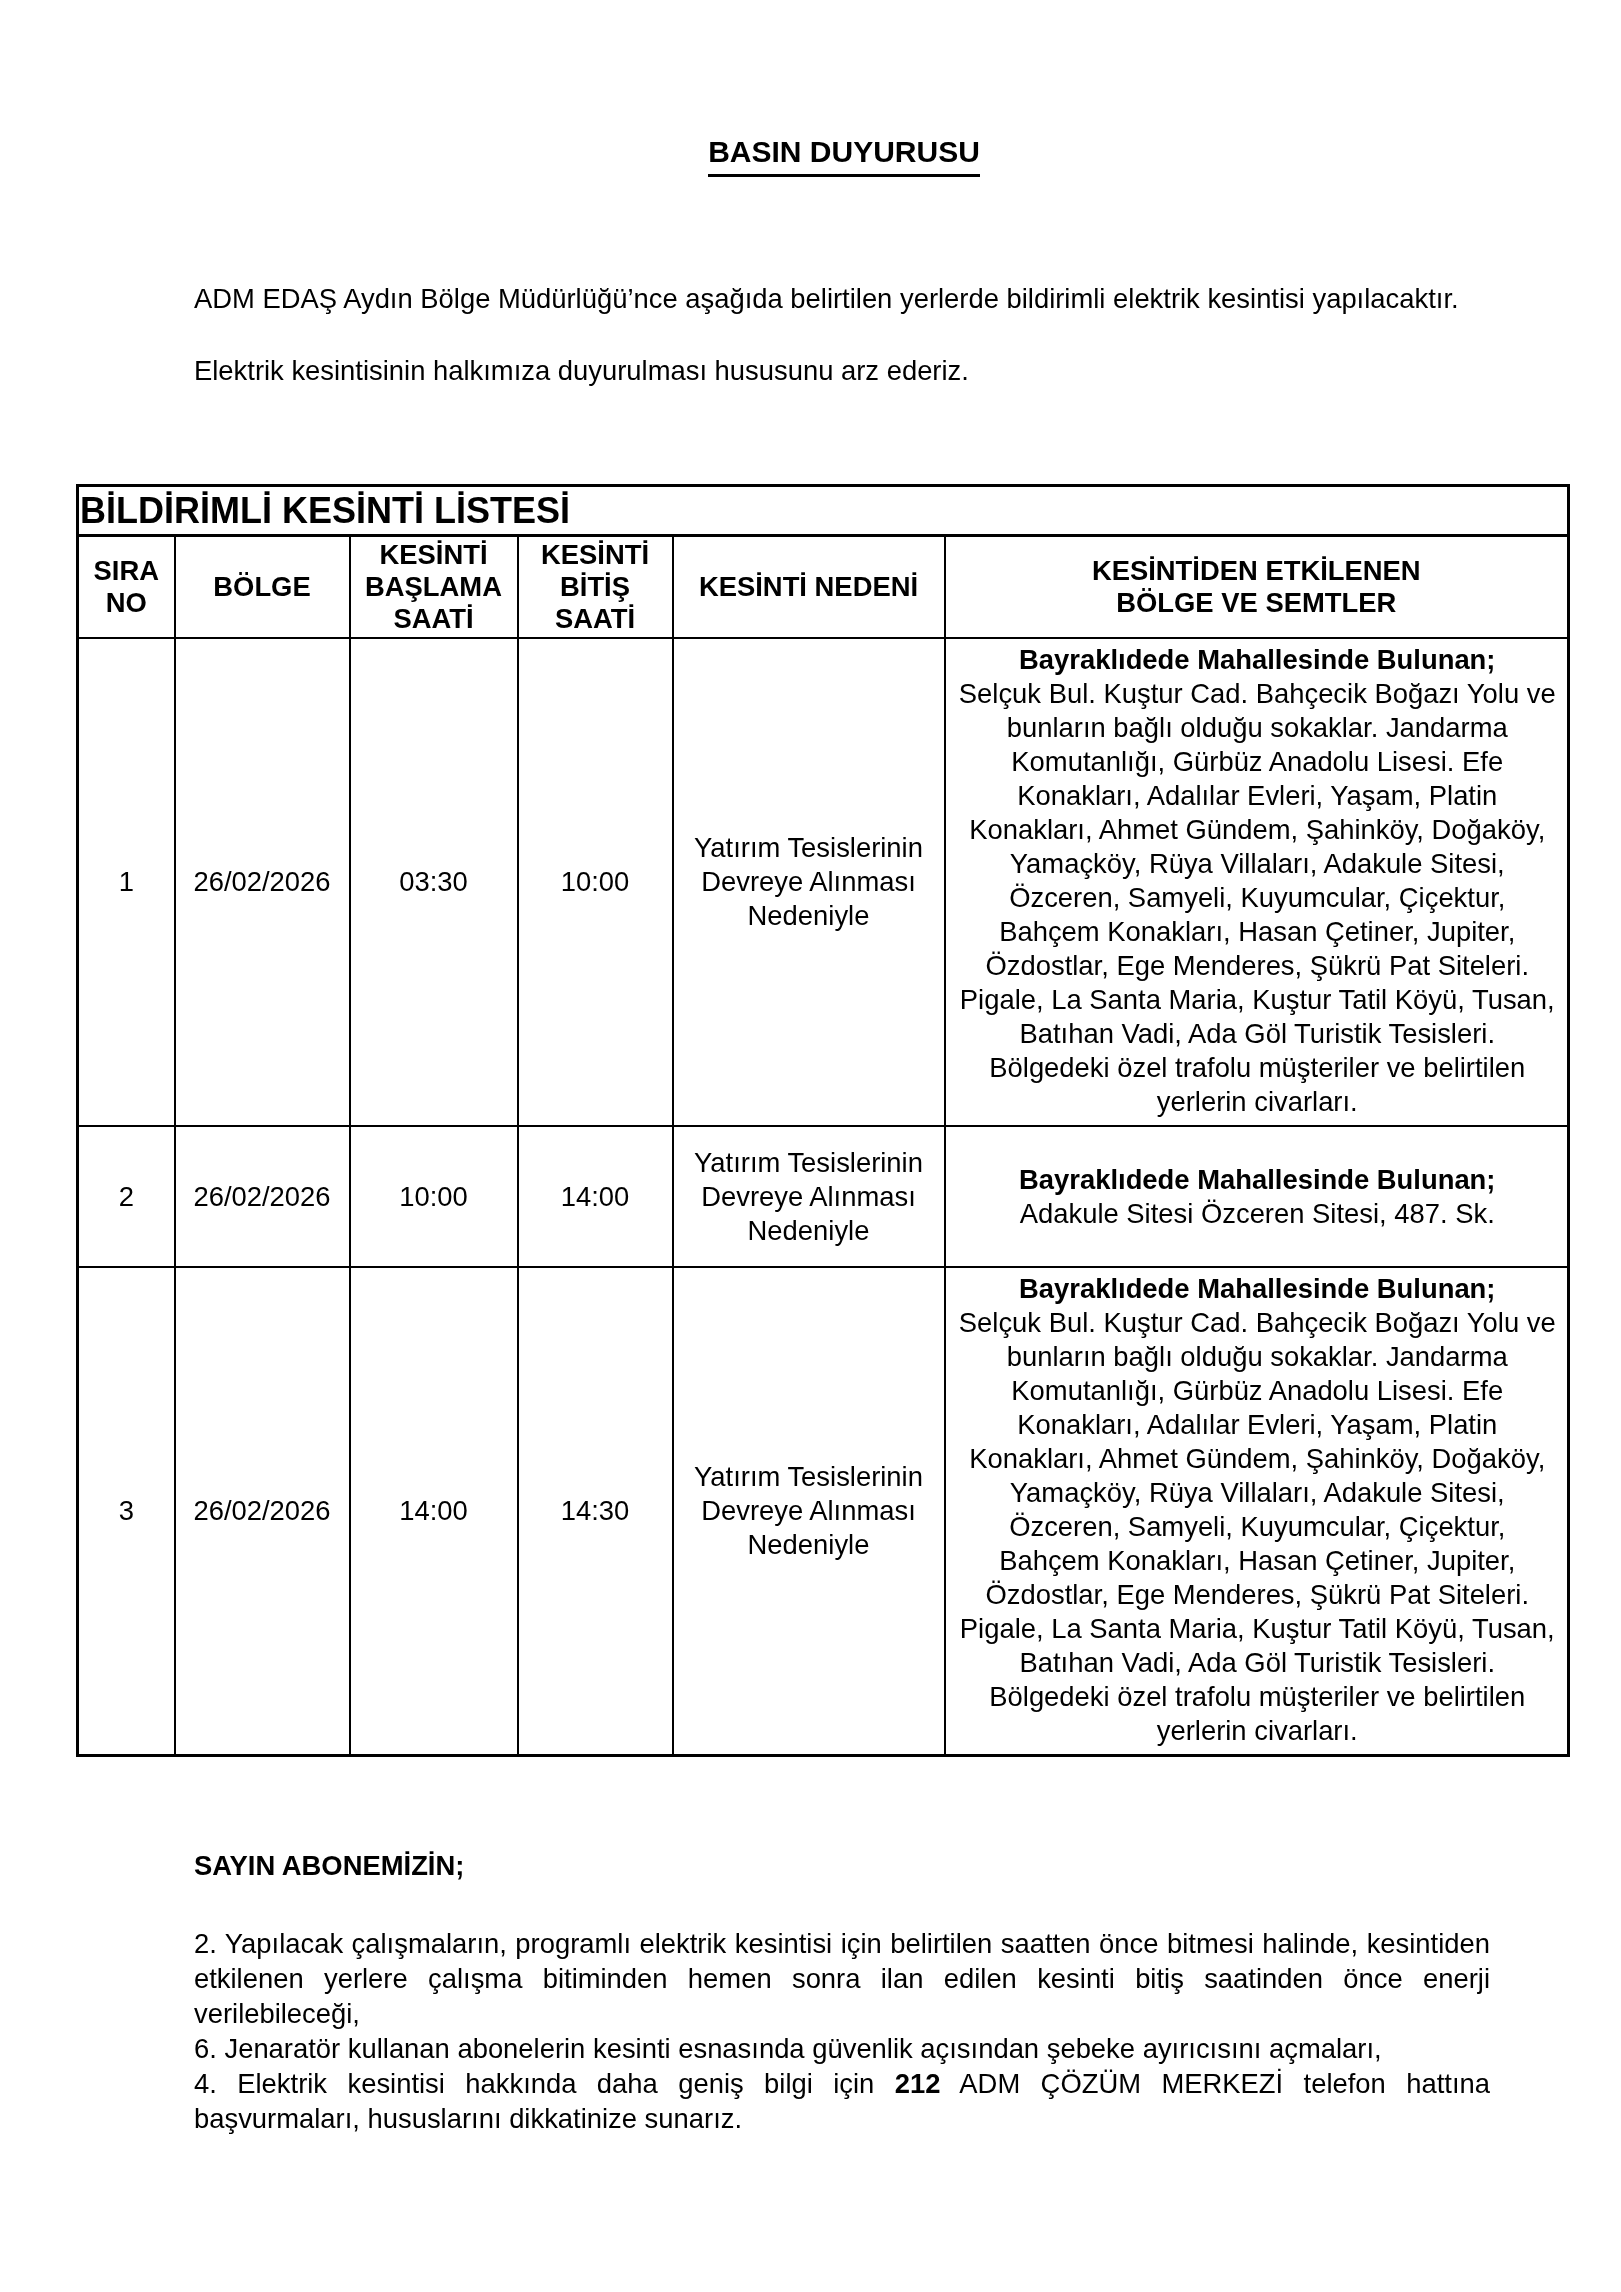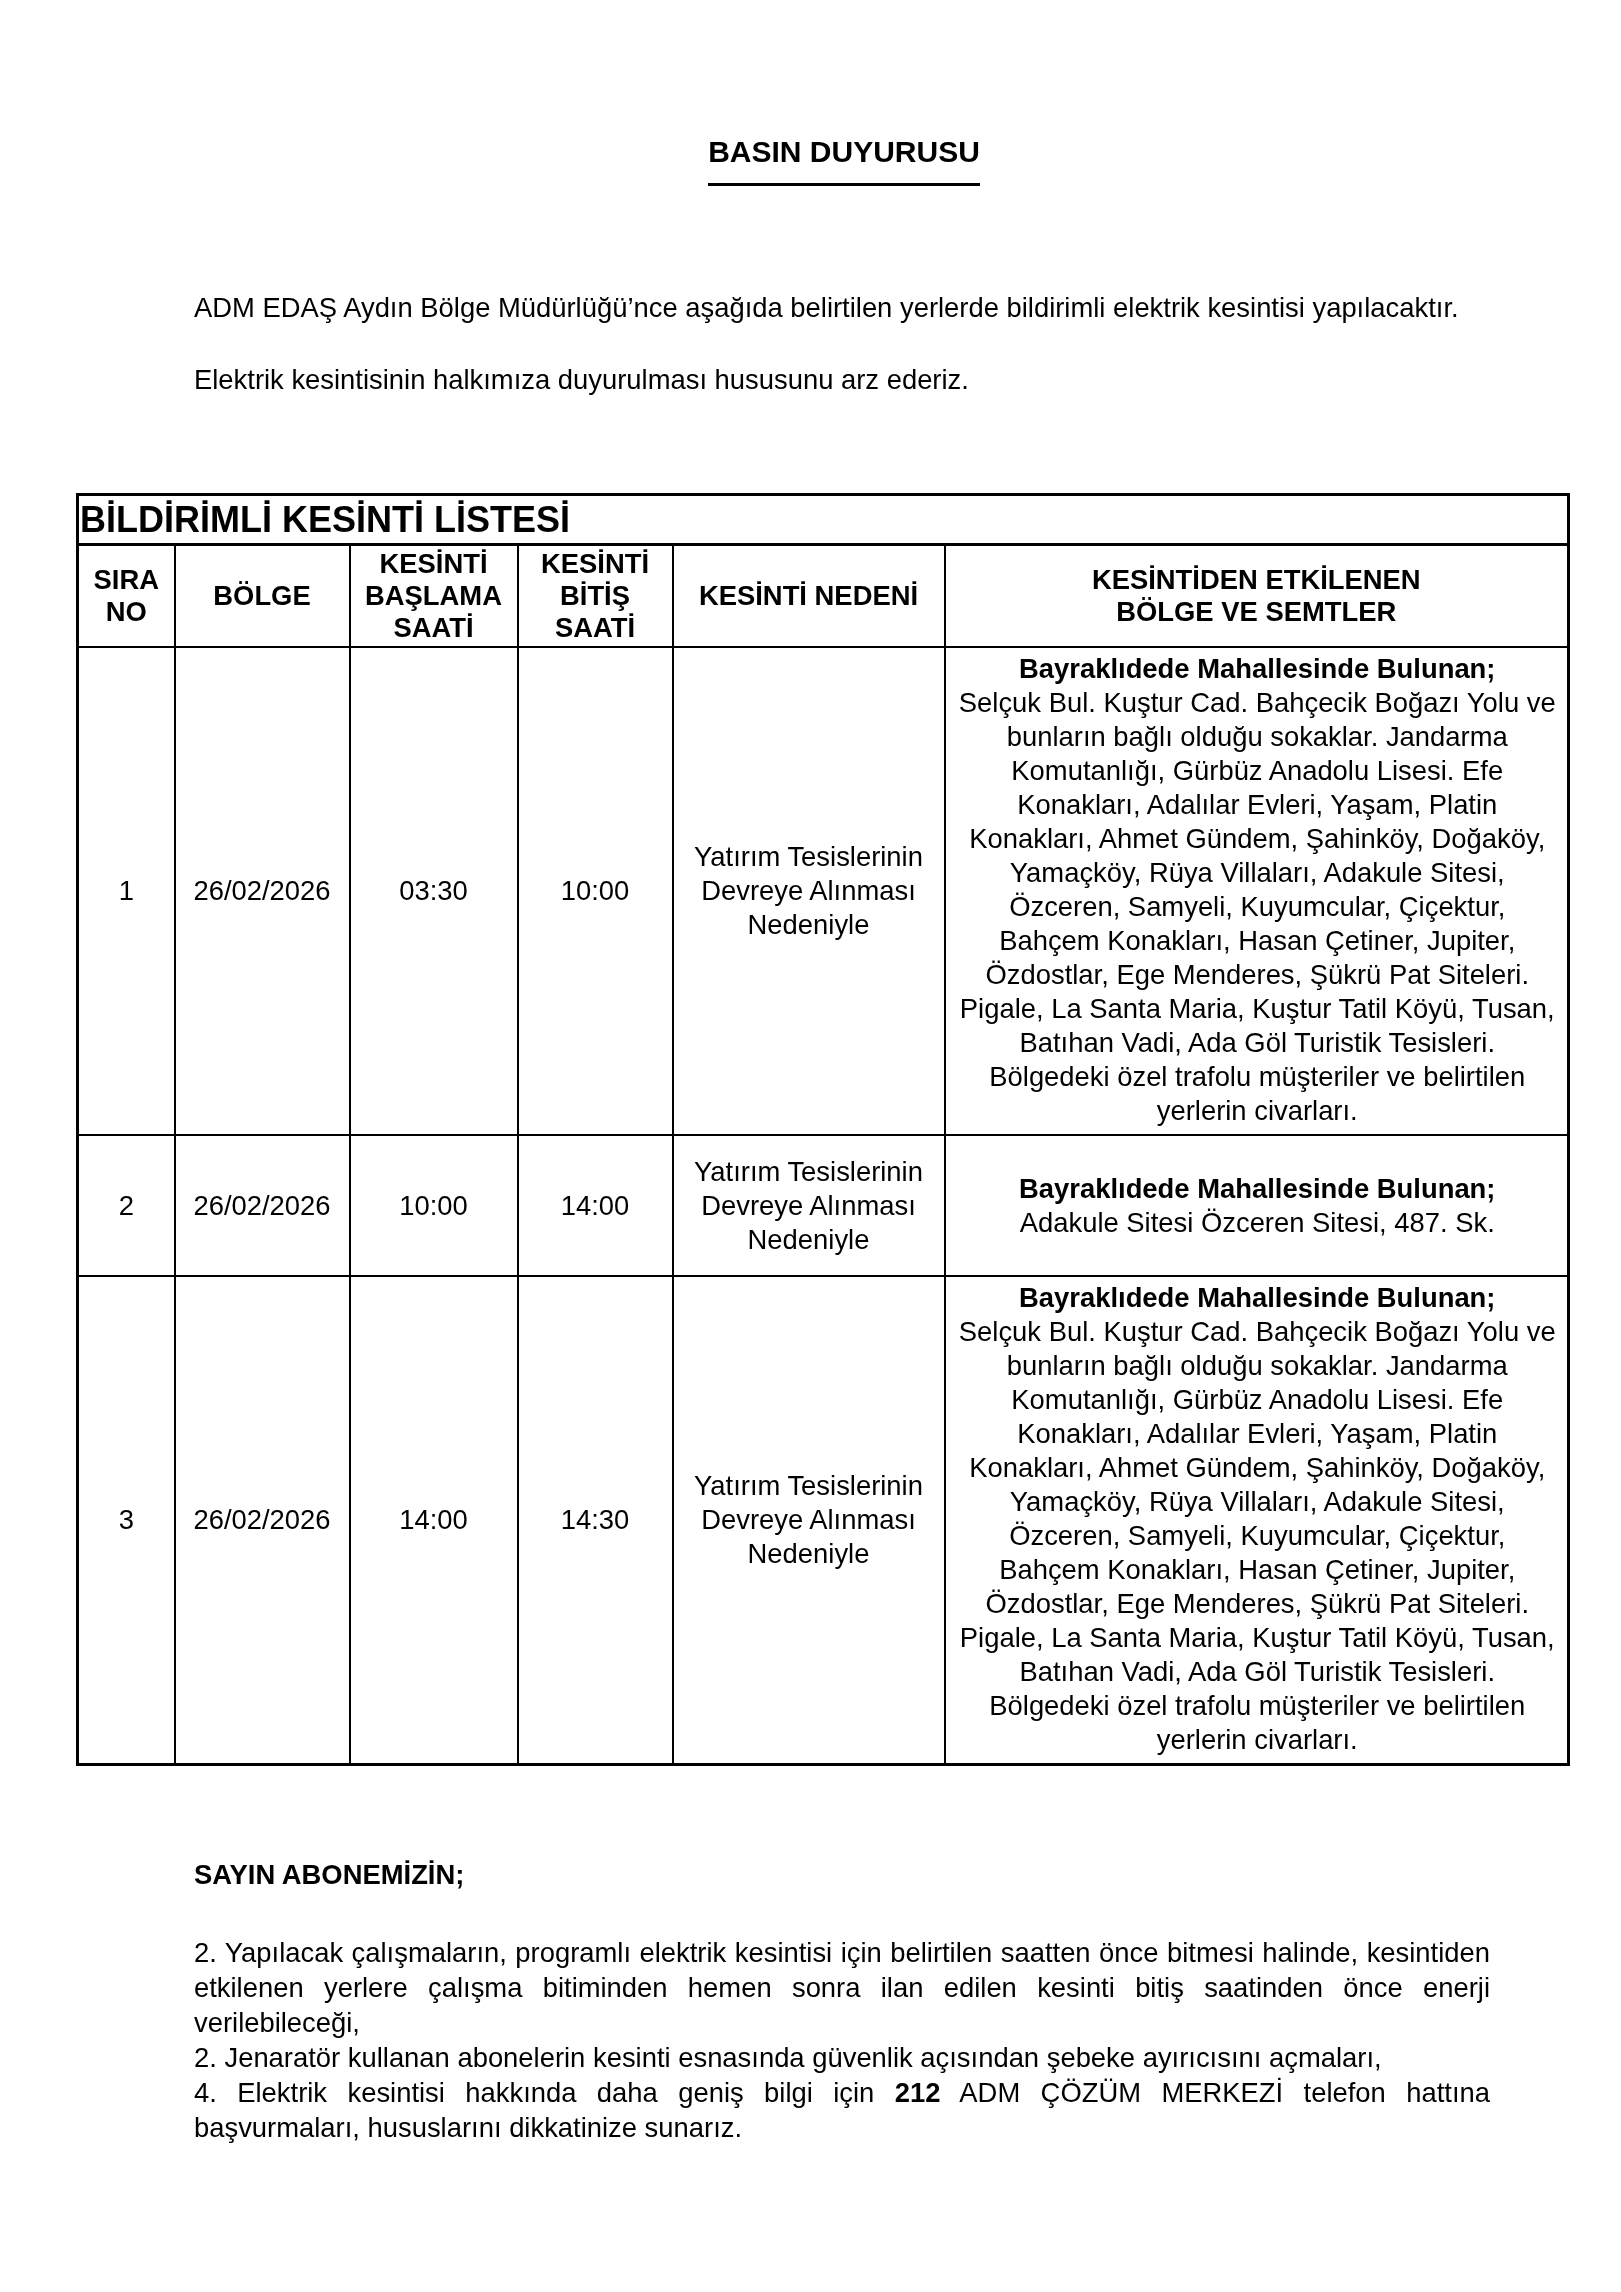--- a/index.html
+++ b/index.html
@@ -17,21 +17,21 @@
   .doc-title {
     margin: 135px 127px 0 194px;
     text-align: center;
     font-size: 30px;
     font-weight: bold;
     line-height: 33px;
   }
   .doc-title .title-underline {
     display: inline-block;
     border-bottom: 3.9px solid #000;
-    padding-bottom: 15px;
+    padding-bottom: 6px;
   }
 
   .para {
     margin: 0 123px 0 194px;
     font-size: 27.4px;
     line-height: 35px;
     text-align: justify;
   }
   .para.first { margin-top: 104px; }
   .para.second { margin-top: 37px; text-align: left; }
@@ -174,18 +174,18 @@
           <span>Selçuk Bul. Kuştur Cad. Bahçecik Boğazı Yolu ve bunların bağlı olduğu sokaklar. Jandarma Komutanlığı, Gürbüz Anadolu Lisesi. Efe Konakları, Adalılar Evleri, Yaşam, Platin Konakları, Ahmet Gündem, Şahinköy, Doğaköy, Yamaçköy, Rüya Villaları, Adakule Sitesi, Özceren, Samyeli, Kuyumcular, Çiçektur, Bahçem Konakları, Hasan Çetiner, Jupiter, Özdostlar, Ege Menderes, Şükrü Pat Siteleri. Pigale, La Santa Maria, Kuştur Tatil Köyü, Tusan, Batıhan Vadi, Ada Göl Turistik Tesisleri. Bölgedeki özel trafolu müşteriler ve belirtilen yerlerin civarları.</span>
         </td>
       </tr>
     </tbody>
   </table>
 
   <div class="footer-heading">SAYIN ABONEMİZİN;</div>
 
   <div class="notes">
     <div class="note">2. Yapılacak çalışmaların, programlı elektrik kesintisi için belirtilen saatten önce bitmesi halinde, kesintiden etkilenen yerlere çalışma bitiminden hemen sonra ilan edilen kesinti bitiş saatinden önce enerji verilebileceği,</div>
-    <div class="note">2. Jenaratör kullanan abonelerin kesinti esnasında güvenlik açısından şebeke ayırıcısını açmaları,</div>
+    <div class="note">6. Jenaratör kullanan abonelerin kesinti esnasında güvenlik açısından şebeke ayırıcısını açmaları,</div>
     <div class="note"><span>4. Elektrik kesintisi hakkında daha geniş bilgi için </span><span class="bold">212</span><span> ADM ÇÖZÜM MERKEZİ telefon hattına başvurmaları, hususlarını dikkatinize sunarız.</span></div>
   </div>
 
 </div>
 
 
 </body></html>

